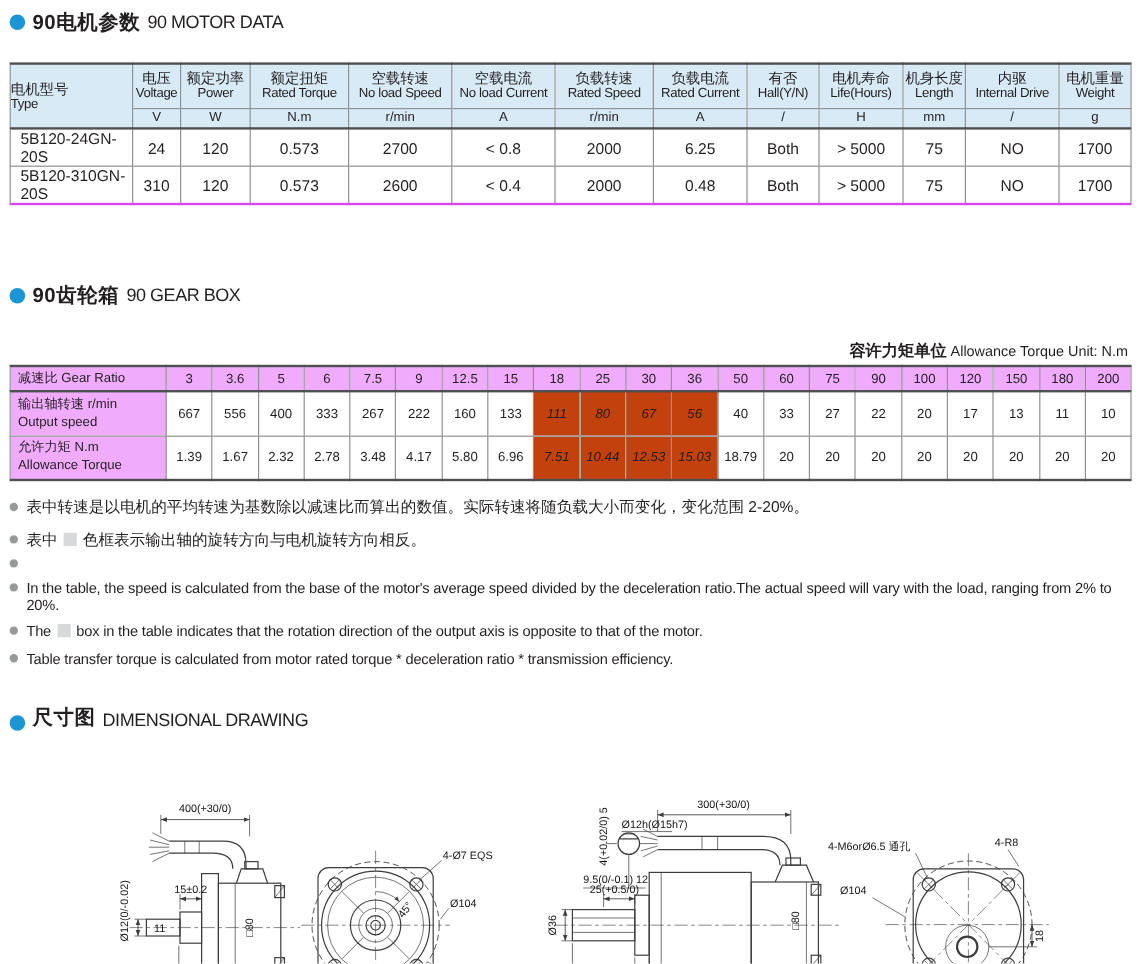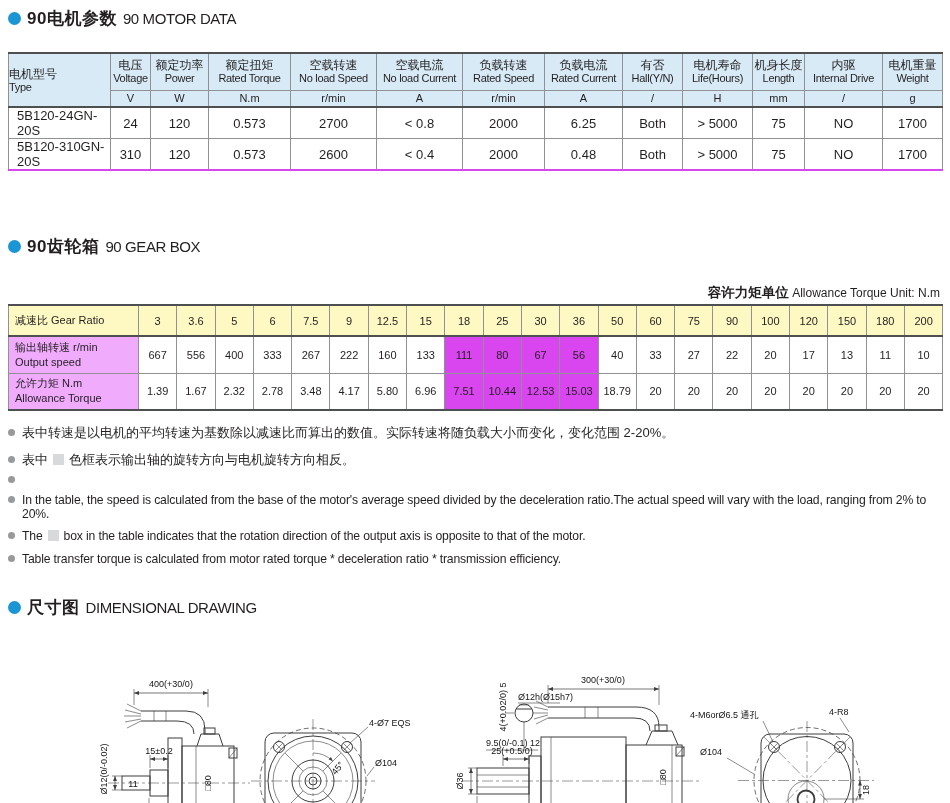--- a/index.html
+++ b/index.html
@@ -22,40 +22,40 @@
   .mt th { background:#d7eaf6; }
   .mt .h1 th { height:37px; padding:2px 0; }
   .mt .hcn { font-size:12px; line-height:14px; }
   .mt .hen { font-size:11px; line-height:13px; letter-spacing:-.3px; }
   .mt .units th { height:17px; font-size:11px; }
   .mt tbody td { height:18px; font-size:13px; }
   .mt .type { text-align:left; padding-left:8px; }
 
   
   .gt { margin-top:2px; border-top:2px solid #4d4f50; border-bottom:2px solid #4d4f50; }
-  .gt .ghead td { background:#fef9c3; height:31px; font-size:11px; }
+  .gt .ghead td { background:#f0abfc; height:21px; font-size:11px; }
   .gt .ghead { border-bottom:2px solid #4d4f50; }
   .gt .glab { background:#f0abfc; text-align:left; padding-left:6px; font-size:12.5px; line-height:15px; }
   .gt .drow td { height:37px; font-size:11px; }
-  .gt td.sh { background:#d946ef; }
+  .gt td.sh { background:#c2410c;font-style:italic; }
 
   .unit-note { text-align:right; margin:26px 10px 2px 0; font-size:12px; }
   .unit-note b { font-size:13.5px; font-weight:bold; }
 
   
   .notes { margin:13px 0 0 8px; }
   .note { display:flex; align-items:baseline; margin-bottom:8.5px; }
   .nb { width:7px; height:7px; border-radius:50%; background:#97999b; flex:0 0 auto;
         margin-right:7px; position:relative; top:-1px; }
   .ncn { font-size:13px; }
   .nen { font-size:12.2px; letter-spacing:-.15px; }
   .gbox { display:inline-block; width:11px; height:11px; background:#d8d9da;
           margin:0 5px; vertical-align:-1px; }
 
-  .sec3 { margin-top:30px; }
+  .sec3 { margin-top:30px;align-items:flex-end; }
   svg { display:block; }
   .ln  { fill:none; stroke:#3d3d3f; stroke-width:1; }
   .lt  { fill:none; stroke:#3d3d3f; stroke-width:.6; }
   .cl  { fill:none; stroke:#55565a; stroke-width:.6; stroke-dasharray:11 3 3 3; }
   .dsh { fill:none; stroke:#4a4a4c; stroke-width:.8; stroke-dasharray:5 3; }
   .dim { fill:none; stroke:#3d3d3f; stroke-width:.7;
          marker-start:url(#ar); marker-end:url(#ar); }
   text.dl { font-size:9px; fill:#141416; font-family:"Liberation Sans",sans-serif; }
 </style>
 </head>

